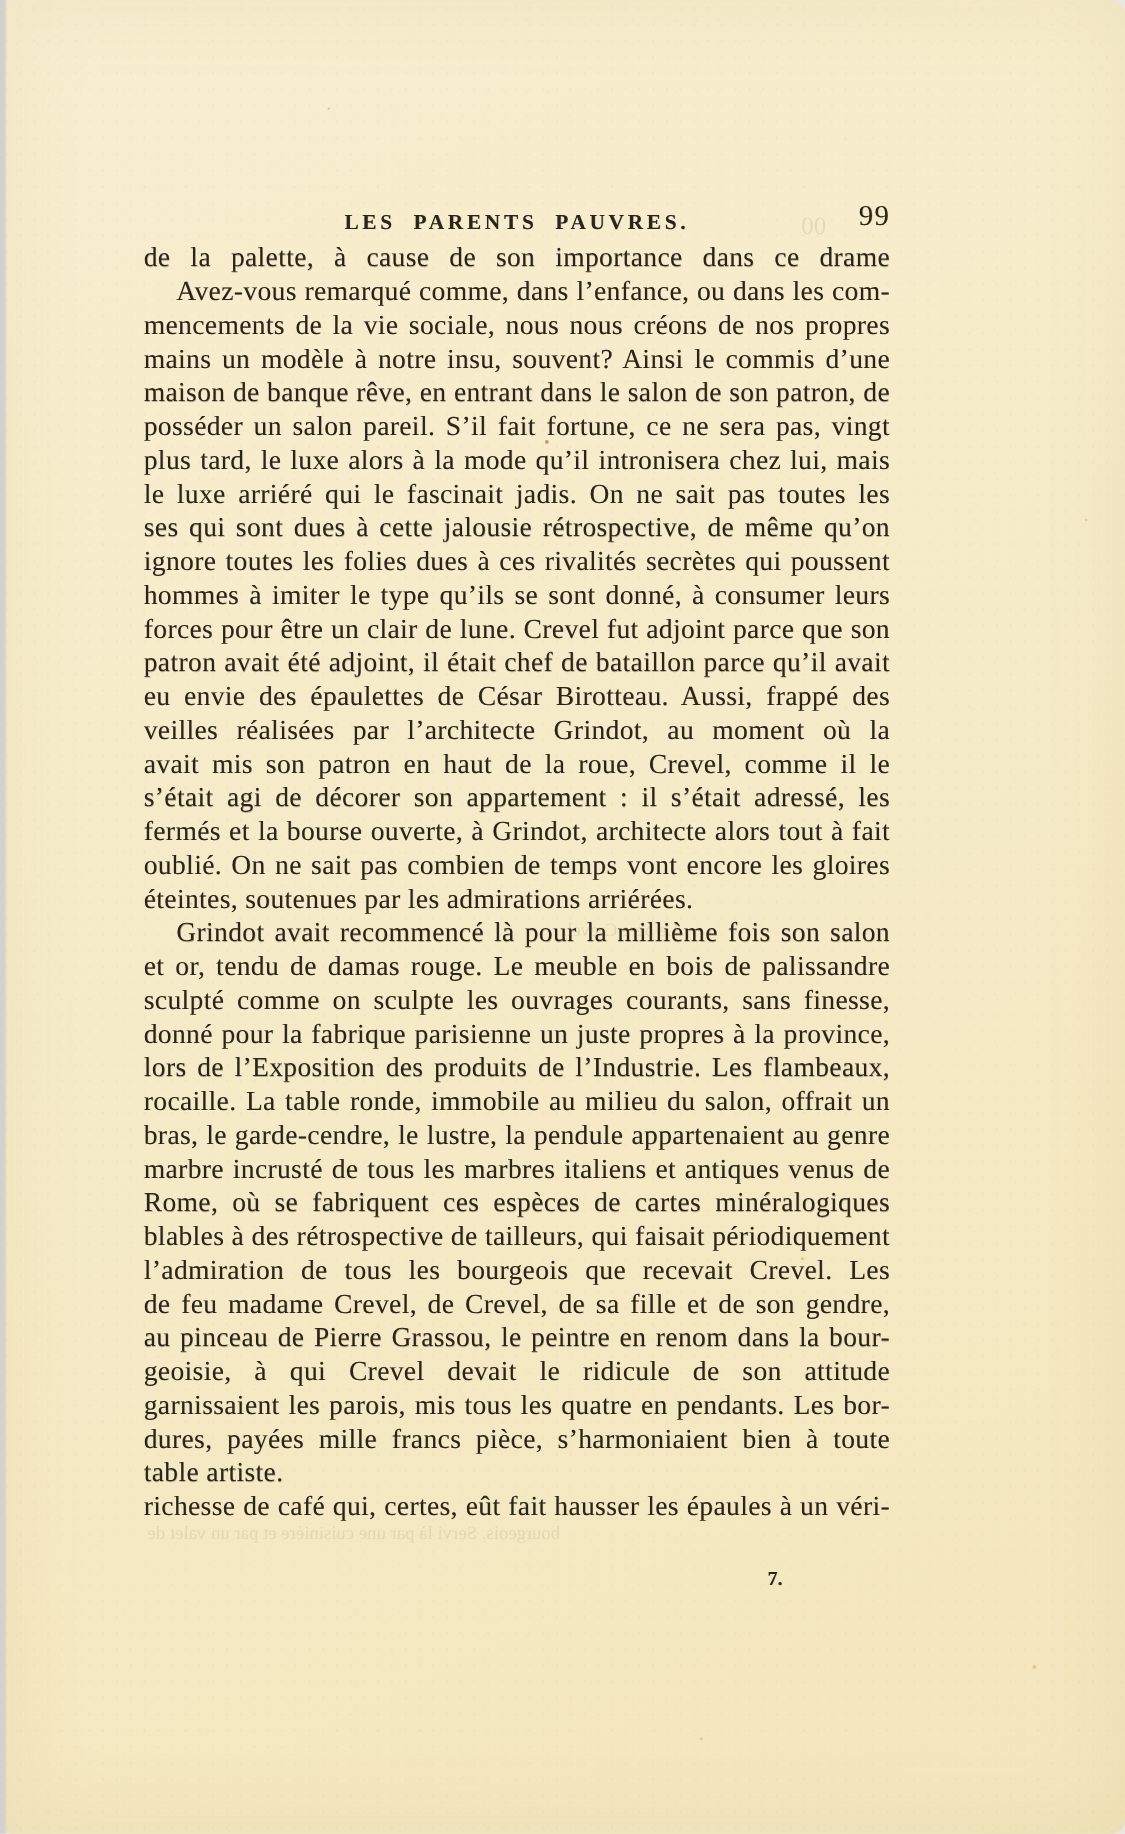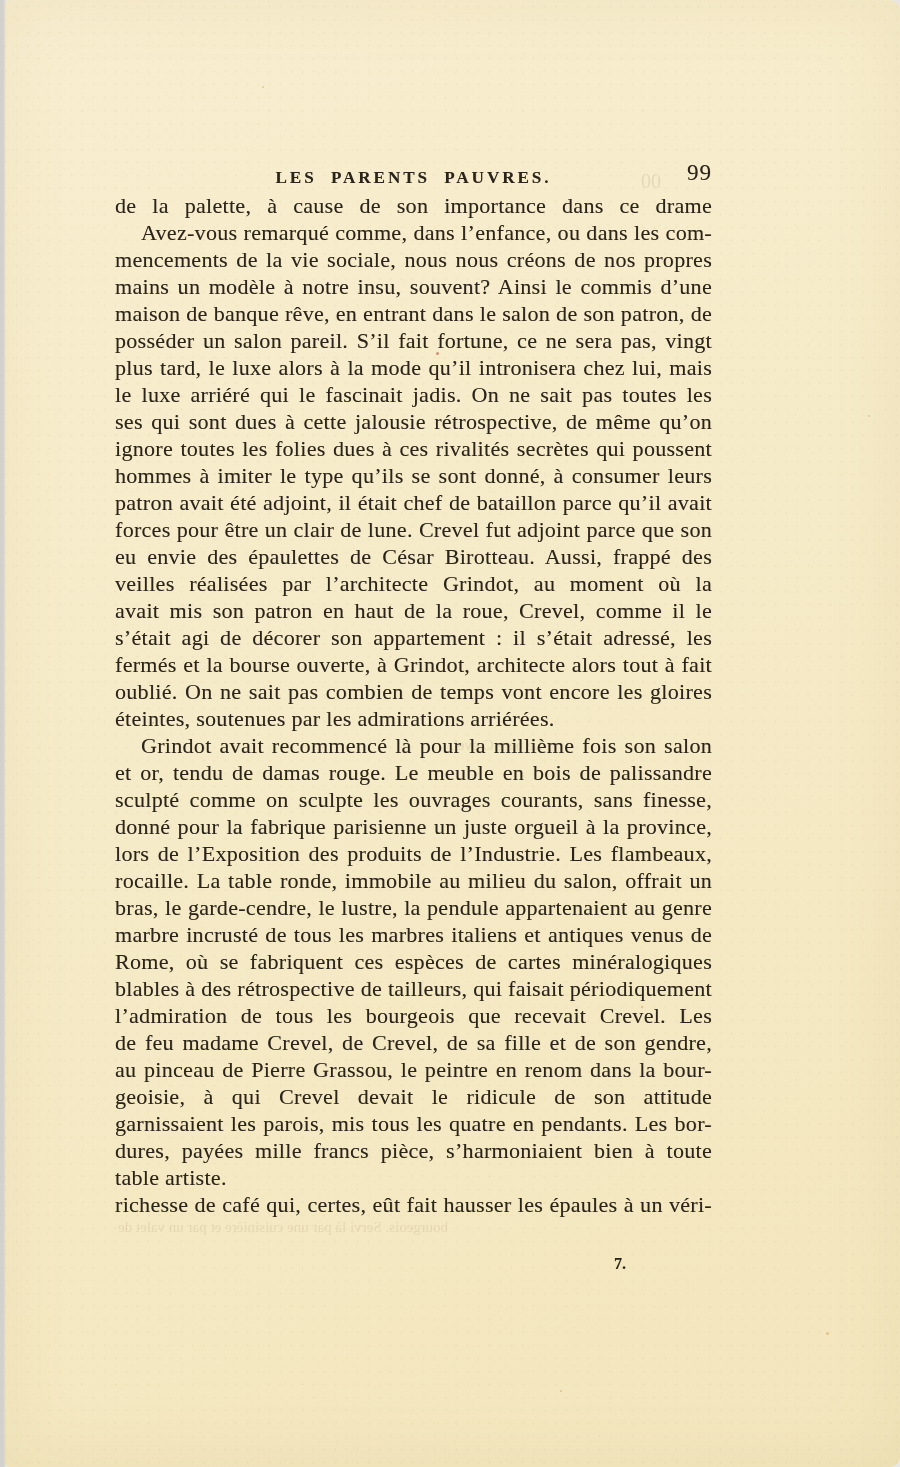--- a/index.html
+++ b/index.html
@@ -90,33 +90,33 @@
       <div class="line indent">Avez-vous remarqué comme, dans l’enfance, ou dans les com-</div>
       <div class="line">mencements de la vie sociale, nous nous créons de nos propres</div>
       <div class="line">mains un modèle à notre insu, souvent? Ainsi le commis d’une</div>
       <div class="line">maison de banque rêve, en entrant dans le salon de son patron, de</div>
       <div class="line">posséder un salon pareil. S’il fait fortune, ce ne sera pas, vingt ans</div>
       <div class="line">plus tard, le luxe alors à la mode qu’il intronisera chez lui, mais</div>
       <div class="line">le luxe arriéré qui le fascinait jadis. On ne sait pas toutes les sotti-</div>
       <div class="line">ses qui sont dues à cette jalousie rétrospective, de même qu’on</div>
       <div class="line">ignore toutes les folies dues à ces rivalités secrètes qui poussent les</div>
       <div class="line">hommes à imiter le type qu’ils se sont donné, à consumer leurs</div>
+      <div class="line">forces pour être un clair de lune. Crevel fut adjoint parce que son</div>
       <div class="line">patron avait été adjoint, il était chef de bataillon parce qu’il avait</div>
-      <div class="line">forces pour être un clair de lune. Crevel fut adjoint parce que son</div>
       <div class="line">eu envie des épaulettes de César Birotteau. Aussi, frappé des mer-</div>
       <div class="line">veilles réalisées par l’architecte Grindot, au moment où la fortune</div>
       <div class="line">avait mis son patron en haut de la roue, Crevel, comme il le disait</div>
       <div class="line">s’était agi de décorer son appartement : il s’était adressé, les yeux</div>
       <div class="line">fermés et la bourse ouverte, à Grindot, architecte alors tout à fait</div>
       <div class="line">oublié. On ne sait pas combien de temps vont encore les gloires</div>
       <div class="line lastline">éteintes, soutenues par les admirations arriérées.</div>
       <div class="line indent">Grindot avait recommencé là pour la millième fois son salon blanc</div>
       <div class="line">et or, tendu de damas rouge. Le meuble en bois de palissandre</div>
       <div class="line">sculpté comme on sculpte les ouvrages courants, sans finesse, avait</div>
-      <div class="line">donné pour la fabrique parisienne un juste orgueil à la province,</div>
+      <div class="line">donné pour la fabrique parisienne un juste propres à la province,</div>
       <div class="line">lors de l’Exposition des produits de l’Industrie. Les flambeaux, les</div>
       <div class="line">rocaille. La table ronde, immobile au milieu du salon, offrait un</div>
       <div class="line">bras, le garde-cendre, le lustre, la pendule appartenaient au genre</div>
       <div class="line">marbre incrusté de tous les marbres italiens et antiques venus de</div>
       <div class="line">Rome, où se fabriquent ces espèces de cartes minéralogiques sem-</div>
       <div class="line">blables à des rétrospective de tailleurs, qui faisait périodiquement</div>
       <div class="line">l’admiration de tous les bourgeois que recevait Crevel. Les portraits</div>
       <div class="line">de feu madame Crevel, de Crevel, de sa fille et de son gendre, dus</div>
       <div class="line">au pinceau de Pierre Grassou, le peintre en renom dans la bour-</div>
       <div class="line">geoisie, à qui Crevel devait le ridicule de son attitude byronienne,</div>

